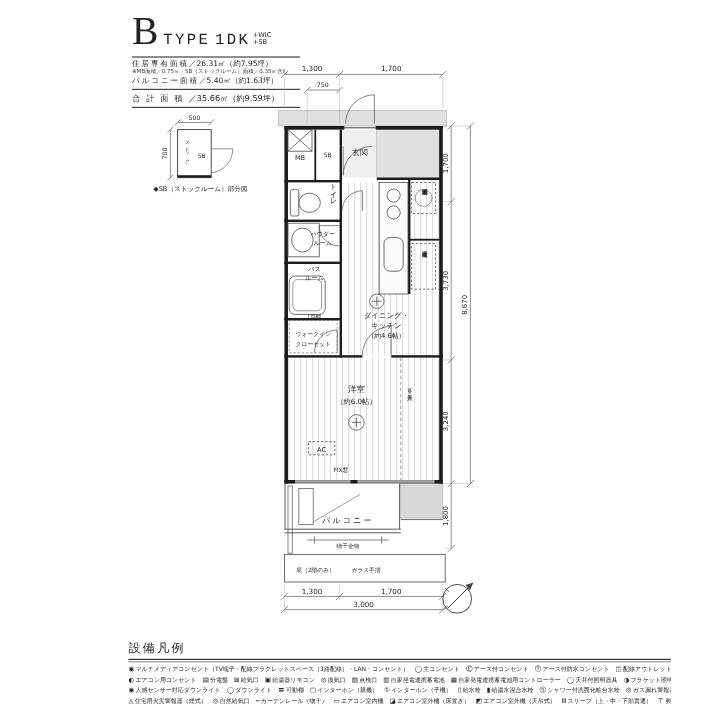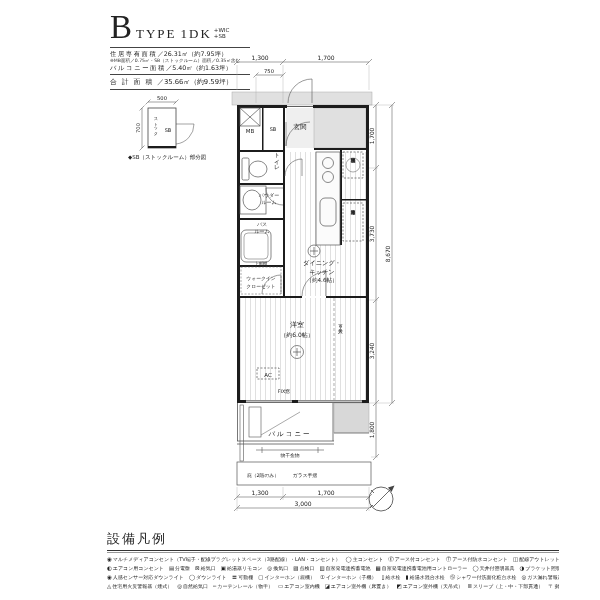--- a/index.html
+++ b/index.html
@@ -3,31 +3,31 @@
 <meta charset="utf-8">
 <style>
   html,body{margin:0;padding:0;background:#fff;}
   .page{position:relative;width:600px;height:600px;background:#fff;overflow:hidden;
         font-family:"DejaVu Sans","Liberation Sans",sans-serif;color:#222;}
   .abs{position:absolute;}
   
   .hdr{position:absolute;left:110px;top:12px;width:140px;}
   .titlerow{display:flex;align-items:baseline;white-space:nowrap;}
   .big{font-family:"Liberation Serif","DejaVu Serif",serif;font-size:33px;line-height:30px;font-weight:400;}
-  .typ{font-family:Liberation Serif, serif;font-size:13px;letter-spacing:2px;margin-left:4px;}
+  .typ{font-family:Liberation Mono, monospace;font-size:13px;letter-spacing:2px;margin-left:4px;}
   .sups{display:flex;flex-direction:column;font-size:5.5px;line-height:6px;margin-left:2px;transform:translateY(-6px);}
   .rule{border-top:0.8px solid #444;margin:2px 0;}
   .aline{font-size:6.3px;line-height:8px;white-space:nowrap;}
   .aline .lb{letter-spacing:1.6px;}
   .note{font-size:4.6px;line-height:6px;color:#333;white-space:nowrap;transform-origin:left;}
   .tline{font-size:6.8px;line-height:10px;white-space:nowrap;}
   .tline .lb{letter-spacing:5px;}
   
   .legend{position:absolute;left:107px;top:528px;width:452px;}
-  .legend-title{font-size:13px;letter-spacing:2px;display:inline-block;text-align:center;}
+  .legend-title{font-size:10px;letter-spacing:2px;display:inline-block;text-align:center;}
   .legend-rule{border-top:1px solid #333;border-bottom:0.5px solid #999;height:1px;margin:2px 0 2px 0;}
   .legend-row{display:flex;gap:5px;font-size:5px;line-height:9px;white-space:nowrap;overflow:hidden;color:#222;}
   .li{display:inline-flex;align-items:center;gap:1px;}
   .lg{font-size:5.5px;}
   svg text{fill:#222;}
 </style>
 </head>
 <body>
 
 <div class="page">

